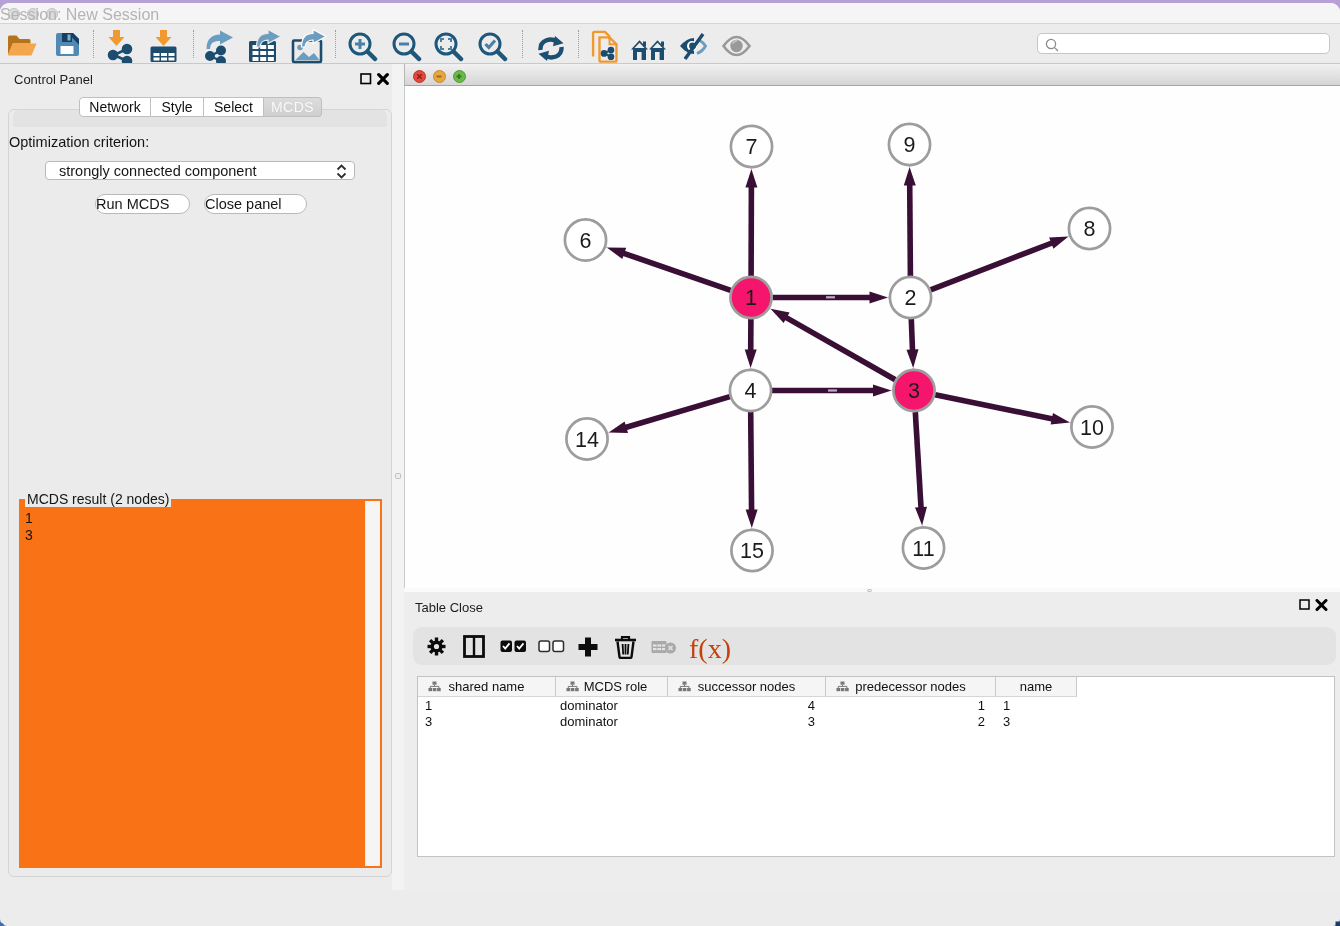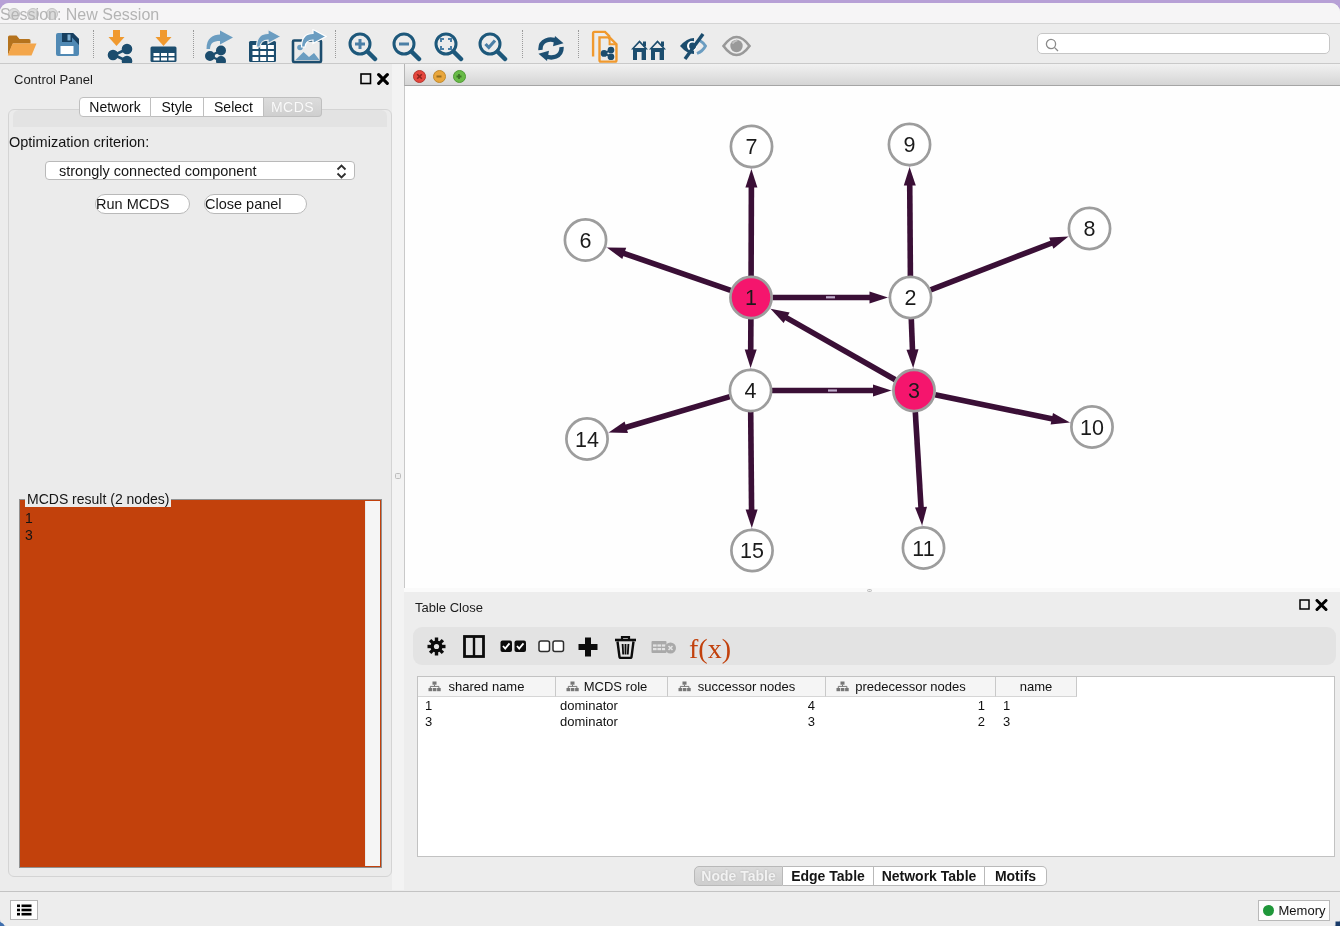--- a/index.html
+++ b/index.html
@@ -16,21 +16,21 @@
 
 .cp-title{position:absolute;left:14px;top:69px;font-size:13px;color:#1c1c1c}
 .tabs{position:absolute;font-size:14px;color:#111;z-index:5}
 .tab{position:absolute;top:0;height:20px;background:#fff;border:1px solid #bfbfbf;text-align:center;line-height:19px}
 .tab.sel{background:linear-gradient(#dcdcdc,#cfcfcf);color:#fafafa;text-shadow:0 0 1px #c8c8c8;letter-spacing:0.5px}
 .pane{position:absolute;left:8px;top:106px;width:384px;height:768px;background:#ebebeb;border:1px solid #d4d4d4;border-radius:6px}
 .pane .topstrip{position:absolute;left:4px;top:0;right:4px;height:17px;background:#e3e3e3;border-radius:6px 6px 0 0}
 .optlabel{position:absolute;left:0;top:24px;width:100%;text-align:left;font-size:14.5px;color:#141414}
 .dropdown{position:absolute;left:36px;top:51px;width:310px;height:19px;background:#fff;border:1px solid #b9b9b9;border-radius:4px;font-size:14.5px;color:#161616;line-height:18px;padding-left:13px}
 .btn{position:absolute;height:20px;background:#fff;border:1px solid #b9b9b9;border-radius:10px;font-size:14.5px;color:#161616;text-align:left;line-height:19px}
-.fieldset{position:absolute;left:10px;top:389px;width:363px;height:369px;background:#c2410c;border:1px solid #919191}
+.fieldset{position:absolute;left:10px;top:389px;width:363px;height:369px;background:#f97316;border:1px solid #919191}
 .fieldset .legend{position:absolute;left:5px;top:-9px;background:#ebebeb;font-size:14px;color:#141414;padding:0 2px}
 .fieldset .sb{position:absolute;right:1px;top:1px;width:15px;bottom:1px;background:#f5f5f5;border-left:1px solid #eaeaea}
 .fieldset .content{position:absolute;left:5px;top:10px;font-size:14px;color:#141414;line-height:16.5px}
 
 .grab{position:absolute;width:6px;height:6px;background:#ededed;border:1px solid #bdbdbd;border-radius:1.5px;z-index:4}
 
 .netwin{position:absolute;left:404px;top:61px;width:936px;height:524px}
 .nettitle{position:absolute;left:0;top:0;width:100%;height:22px;background:linear-gradient(#f1f1f1,#d5d5d5);border-bottom:1px solid #a5a5a5;border-left:1px solid #b5b5b5}
 .netname{position:absolute;top:4px;width:100%;text-align:center;font-size:13px;font-weight:bold;color:#1a1a1a}
 .light{position:absolute;top:6px;width:13px;height:13px;border-radius:50%;font-size:10px}
@@ -420,39 +420,20 @@
     <div class="cell" style="left:142px;top:21px">dominator</div>
     <div class="cell" style="left:250px;width:147px;top:21px;text-align:right">4</div>
     <div class="cell" style="left:408px;width:159px;top:21px;text-align:right">1</div>
     <div class="cell" style="left:585px;top:21px">1</div>
     <div class="cell" style="left:7px;top:37px">3</div>
     <div class="cell" style="left:142px;top:37px">dominator</div>
     <div class="cell" style="left:250px;width:147px;top:37px;text-align:right">3</div>
     <div class="cell" style="left:408px;width:159px;top:37px;text-align:right">2</div>
     <div class="cell" style="left:585px;top:37px">3</div>
   </div>
-  <div class="segtabs" style="left:290px;width:360px">
-    <div class="seg sel" style="left:0;width:89px;border-radius:5px 0 0 5px">Node Table</div>
-    <div class="seg" style="left:89px;width:91px;border-left:none">Edge Table</div>
-    <div class="seg" style="left:180px;width:111px;border-left:none">Network Table</div>
-    <div class="seg" style="left:291px;width:62px;border-left:none;border-radius:0 5px 5px 0">Motifs</div>
-  </div>
- </div>
- <div class="statusbar">
-  <div class="listbtn">
-        <svg width="26" height="18" viewBox="0 0 26 18" style="position:absolute;left:0;top:0">
-          <rect x="6" y="3.5" width="3" height="2.6" fill="#000"></rect>
-          <rect x="10.5" y="3.5" width="10" height="2.6" fill="#000"></rect>
-          <rect x="6" y="7.7" width="3" height="2.6" fill="#000"></rect>
-          <rect x="10.5" y="7.7" width="10" height="2.6" fill="#000"></rect>
-          <rect x="6" y="11.9" width="3" height="2.6" fill="#000"></rect>
-          <rect x="10.5" y="11.9" width="10" height="2.6" fill="#000"></rect>
-        </svg>
-      </div>
-  <div class="membtn"><span style="display:inline-block;width:11px;height:11px;border-radius:50%;background:#1e9639;vertical-align:-1px;margin-right:5px"></span>Memory</div>
  </div>
 </div>
 <svg style="position:absolute;left:0;bottom:0" width="5" height="5">
     <circle cx="0" cy="6" r="4.5" fill="#3f6fae"></circle>
   </svg>
 <svg style="position:absolute;right:0;bottom:0" width="6" height="6">
     <rect x="1.5" y="1.5" width="5" height="5" fill="#1a3c6a"></rect>
   </svg>
 
 </body></html>

